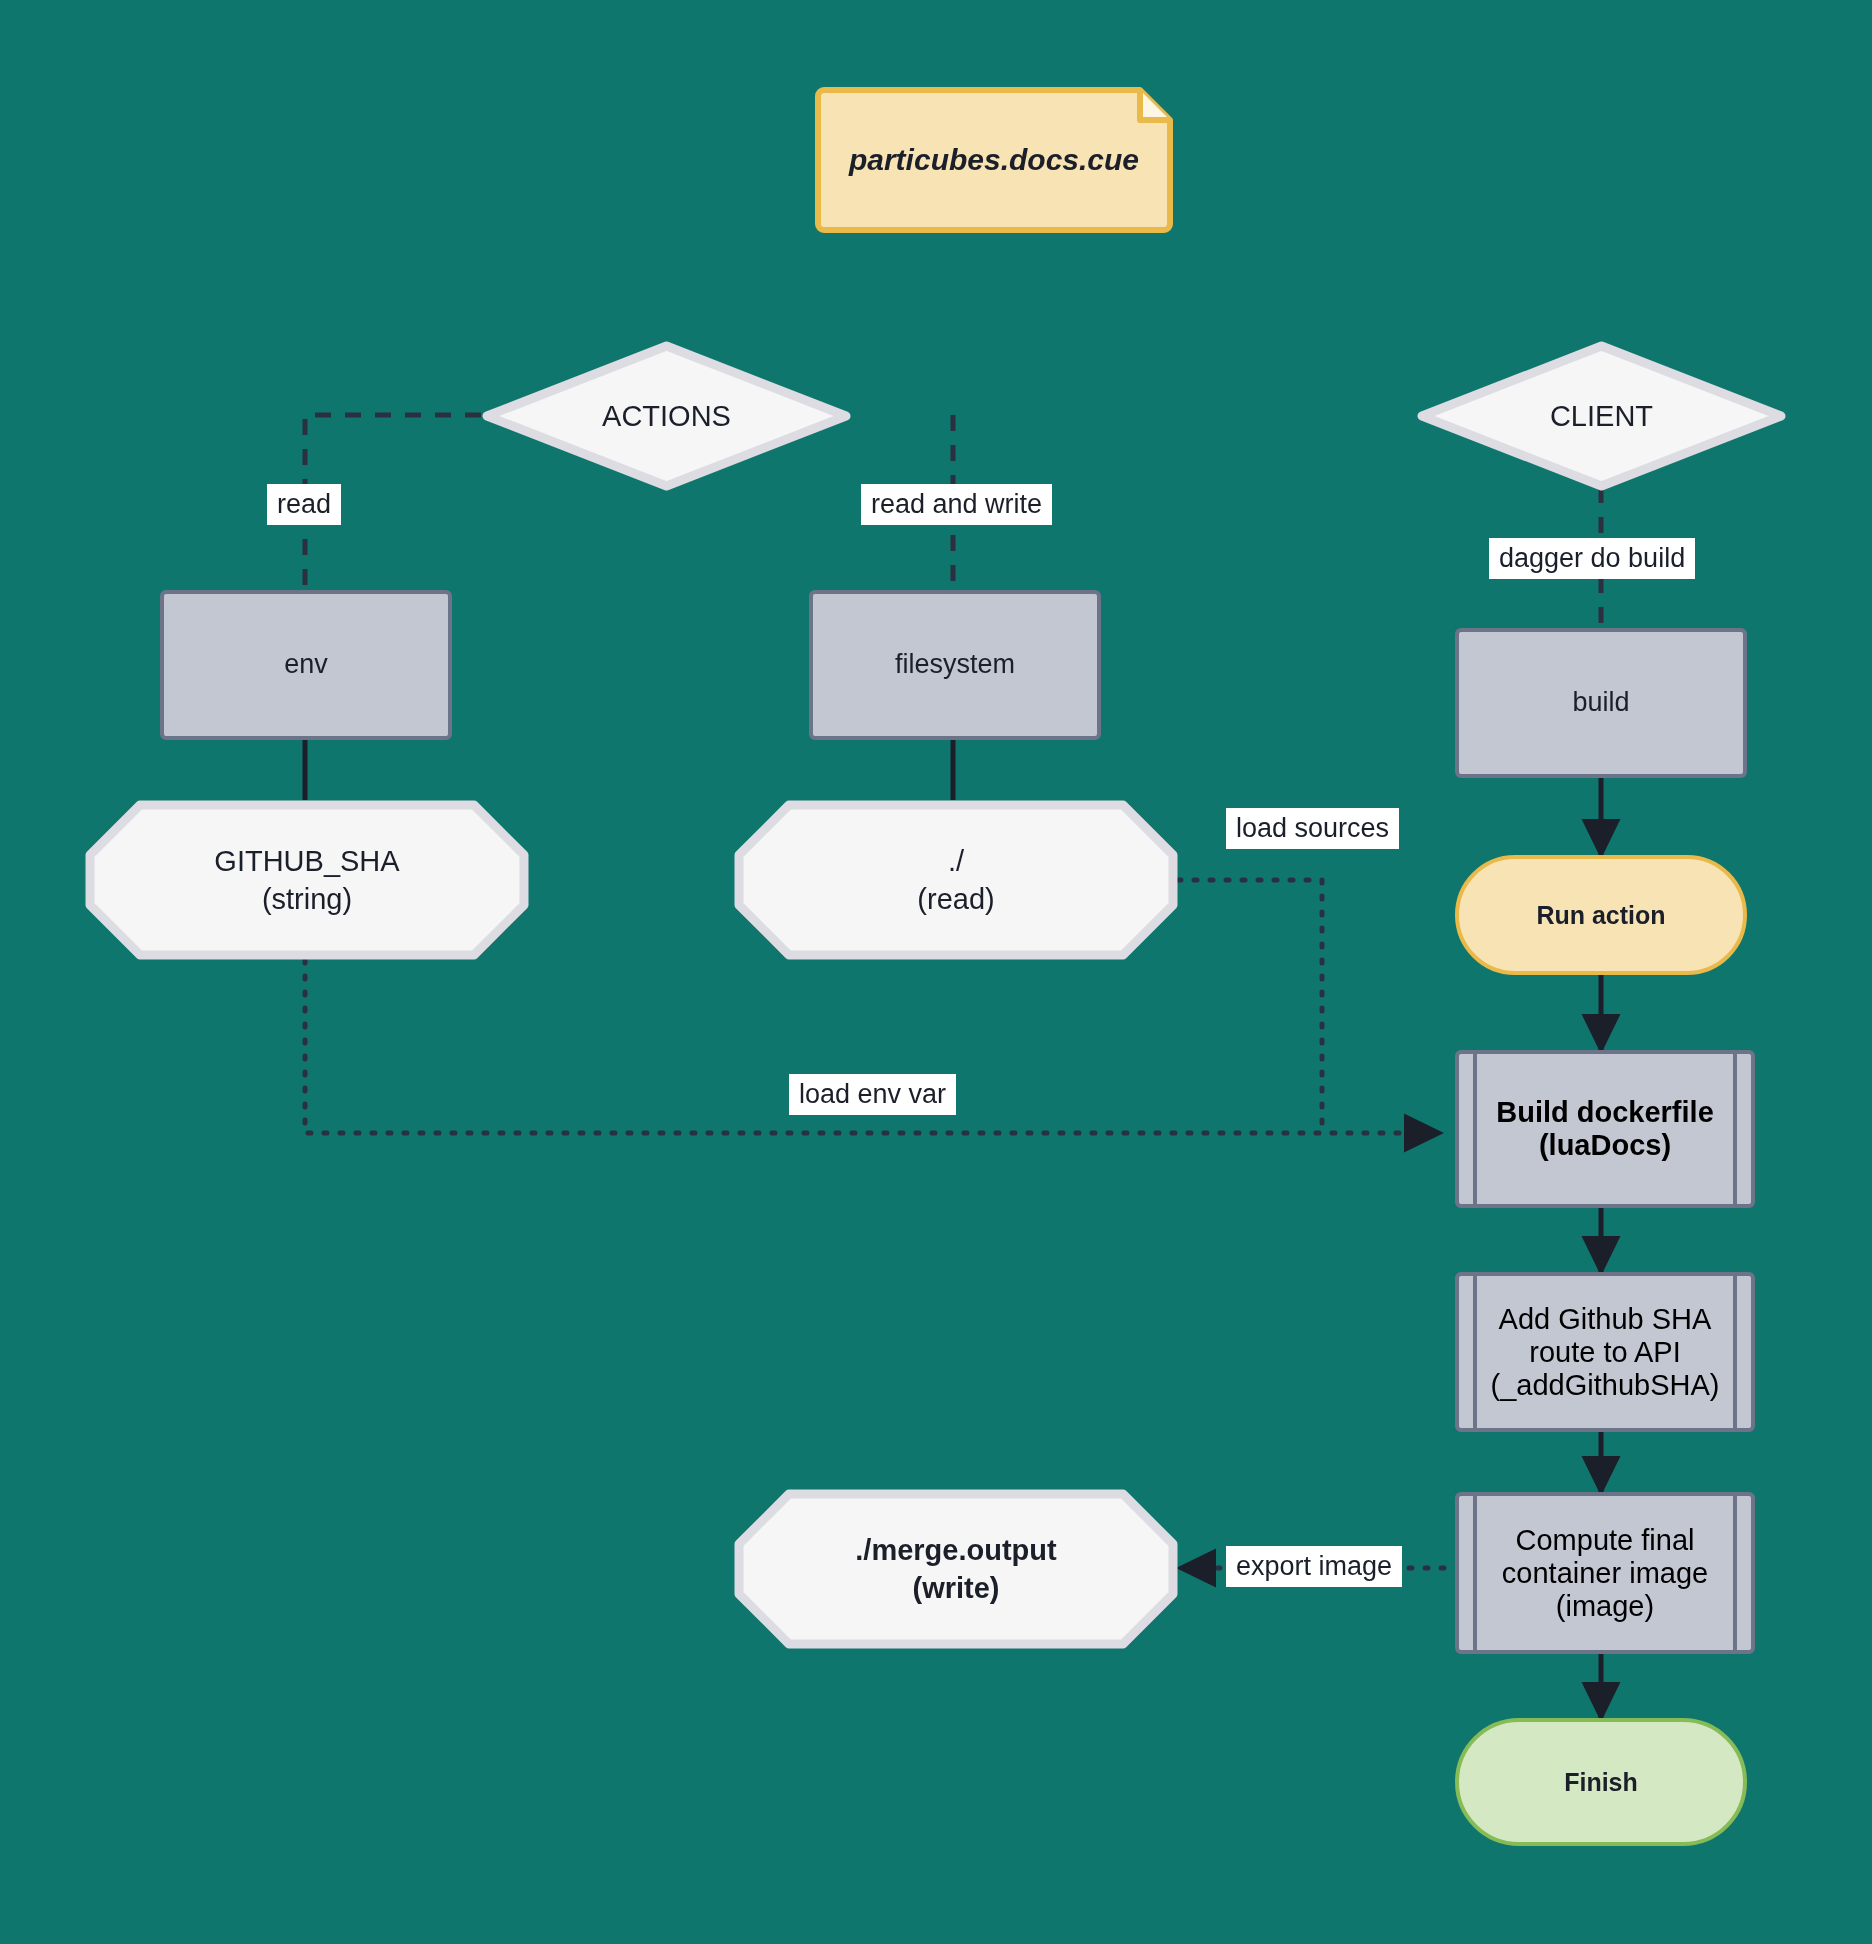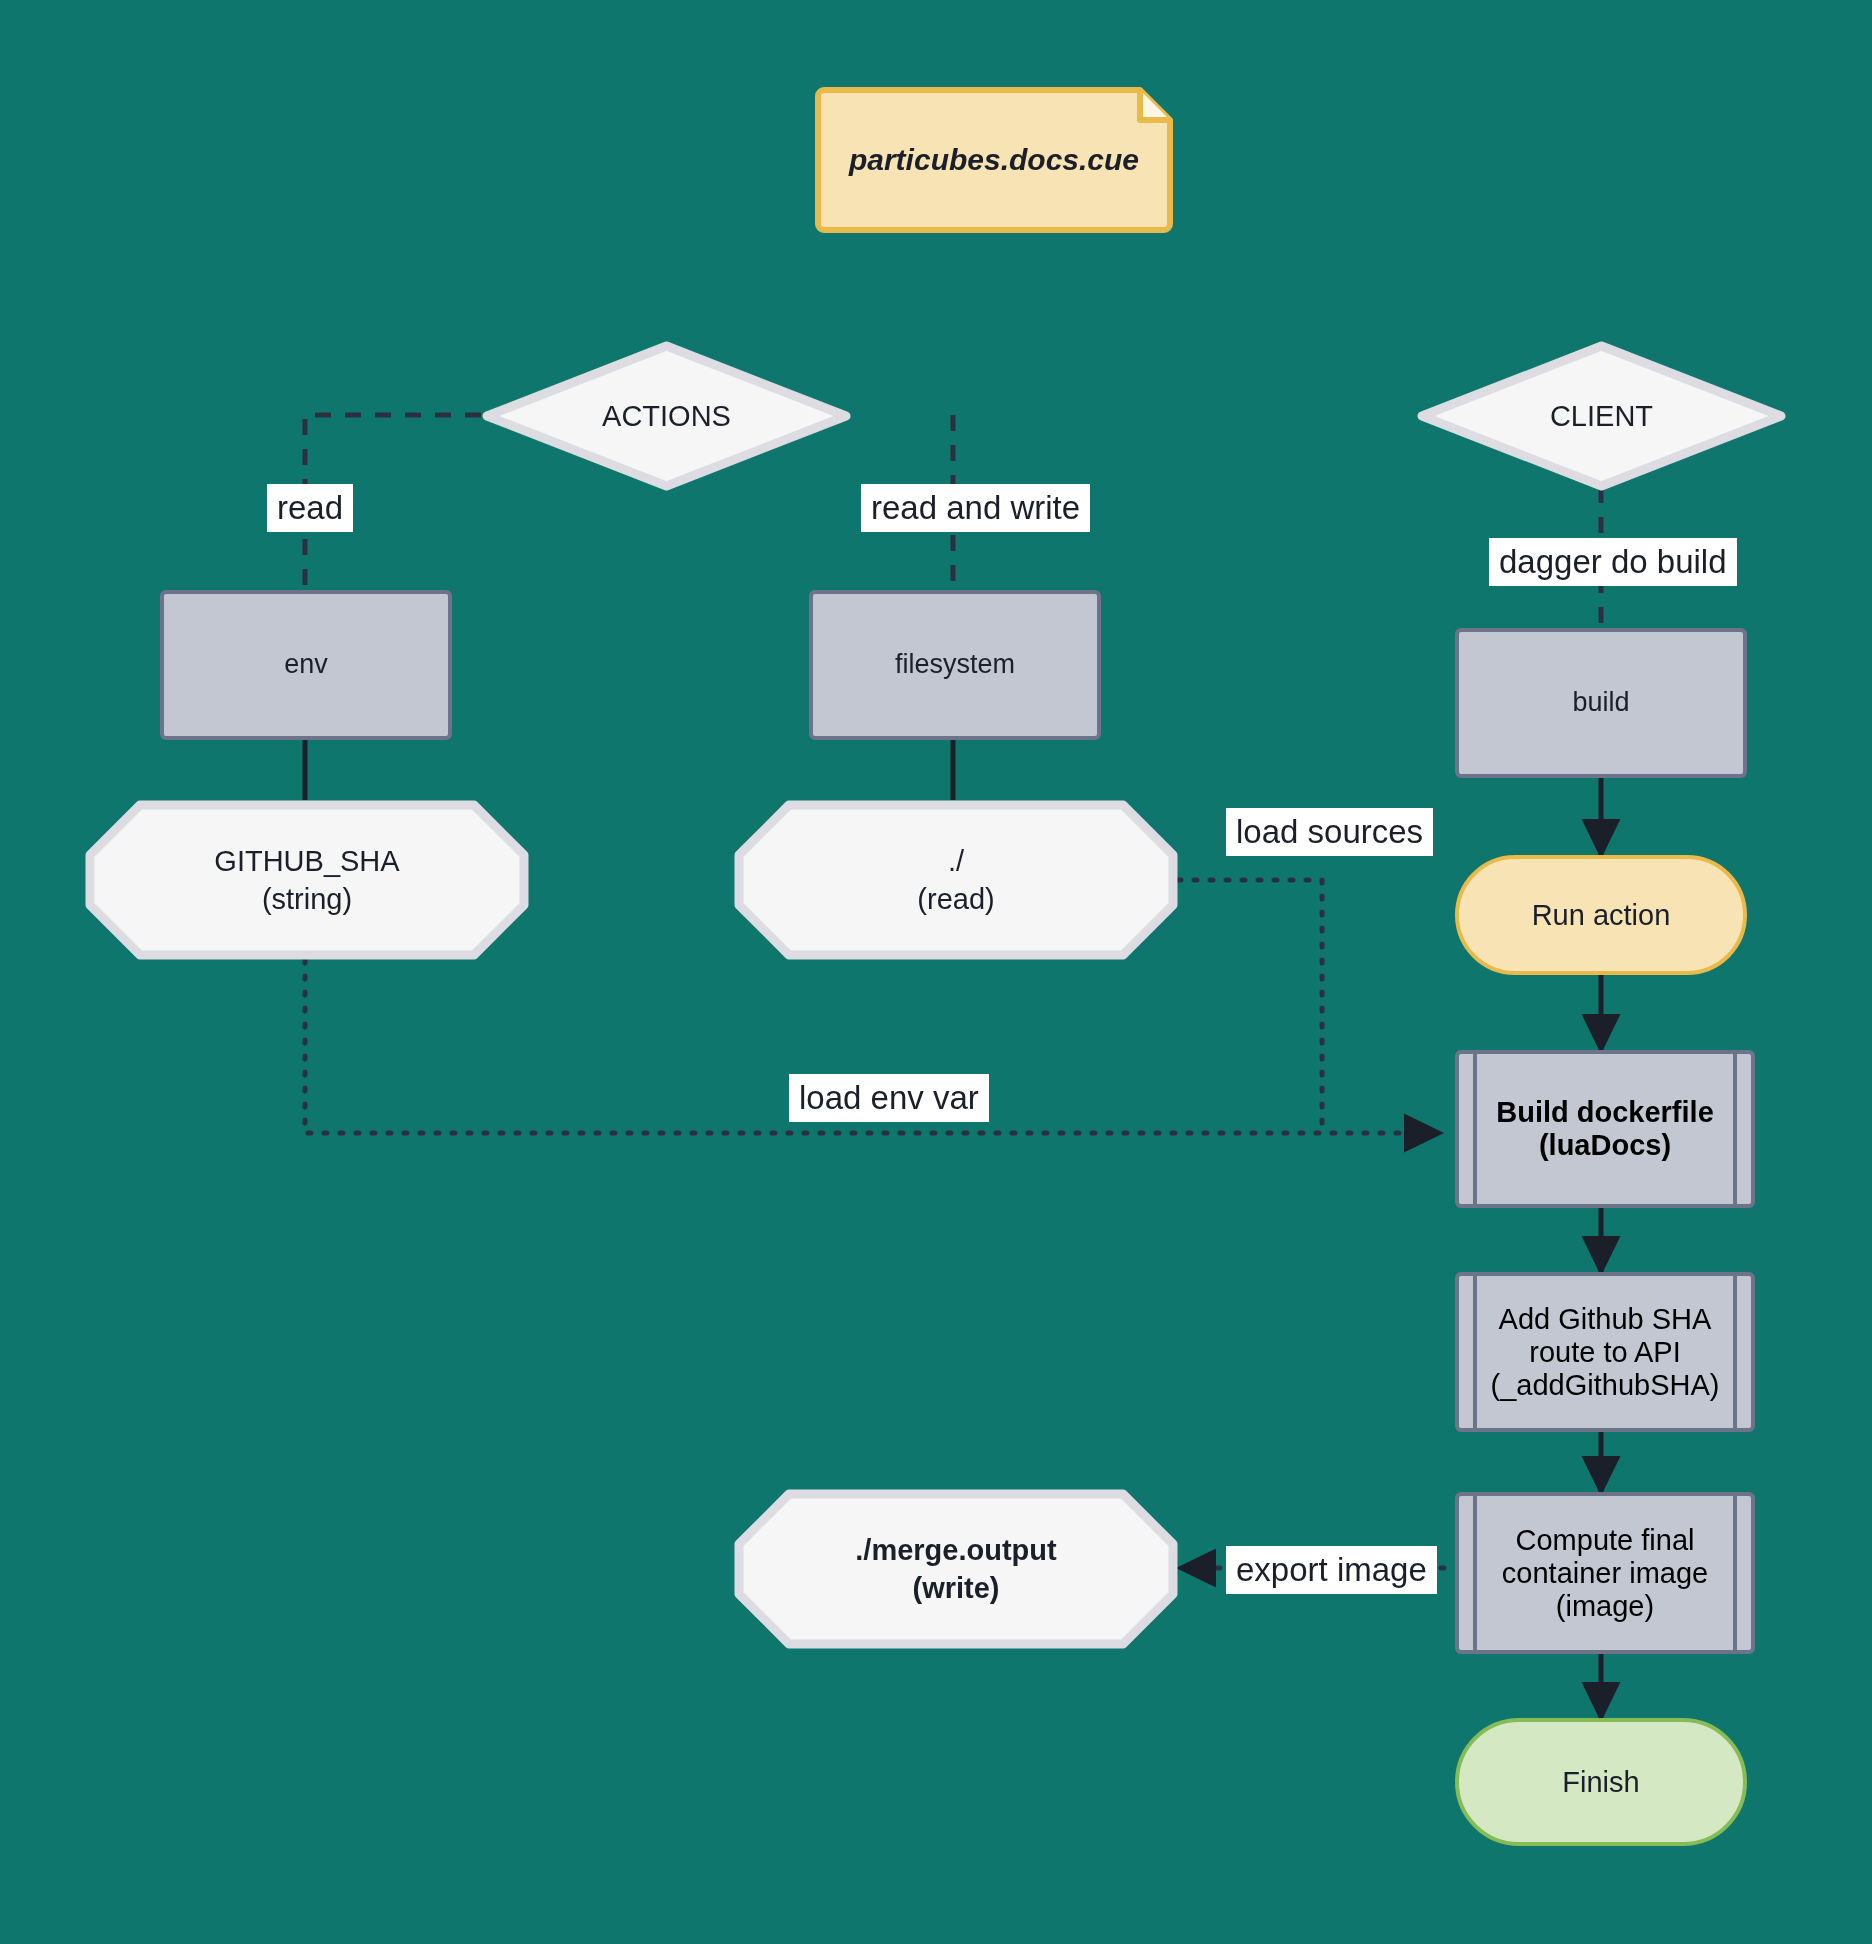--- a/index.html
+++ b/index.html
@@ -65,22 +65,22 @@
     justify-content: center;
     text-align: center;
     white-space: pre-line;
     padding: 0 8px;
     box-sizing: border-box;
   }
 
   
   .n-stadium {
     border-radius: 999px;
-    font-size: 29px;
-    font-weight: normal;
+    font-size: 25px;
+    font-weight: bold;
   }
   .n-stadium.accent-yellow {
     background: #f8e3b4;
     border: 4px solid #e9b949;
   }
   .n-stadium.accent-green {
     background: #d5e8c4;
     border: 4px solid #86bb55;
   }
 
@@ -128,21 +128,21 @@
     font-weight: bold;
     font-style: italic;
     color: #1b1f2a;
   }
 
   
   .edge-label {
     position: absolute;
     background: #ffffff;
     color: #1b1f2a;
-    font-size: 33px;
+    font-size: 27px;
     padding: 5px 10px;
     box-sizing: border-box;
     white-space: nowrap;
     line-height: 1.15;
   }
 </style>
 </head>
 <body>
 
 <div id="canvas">

